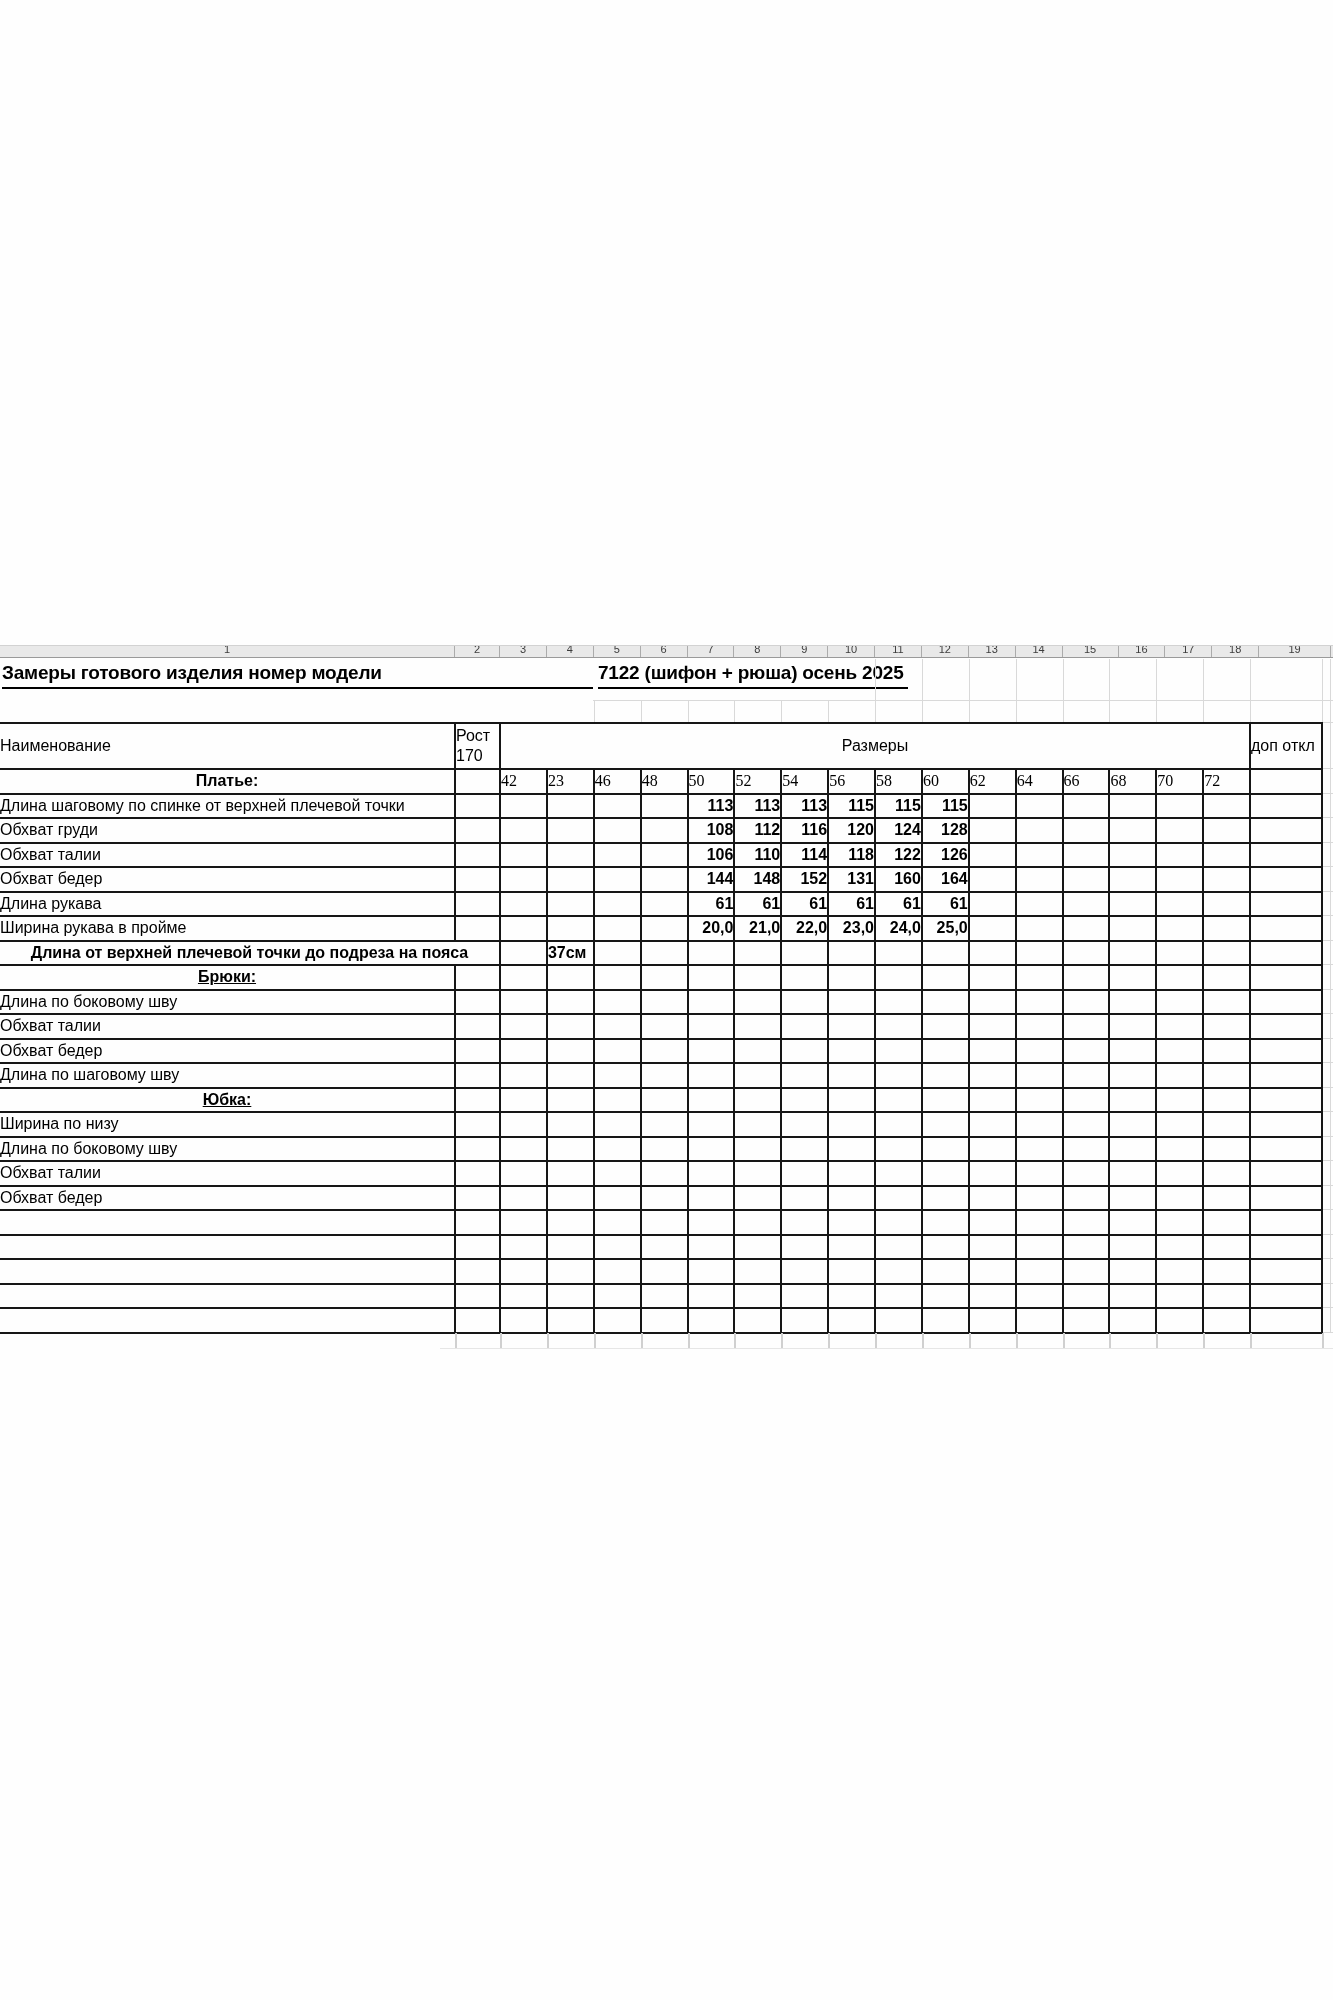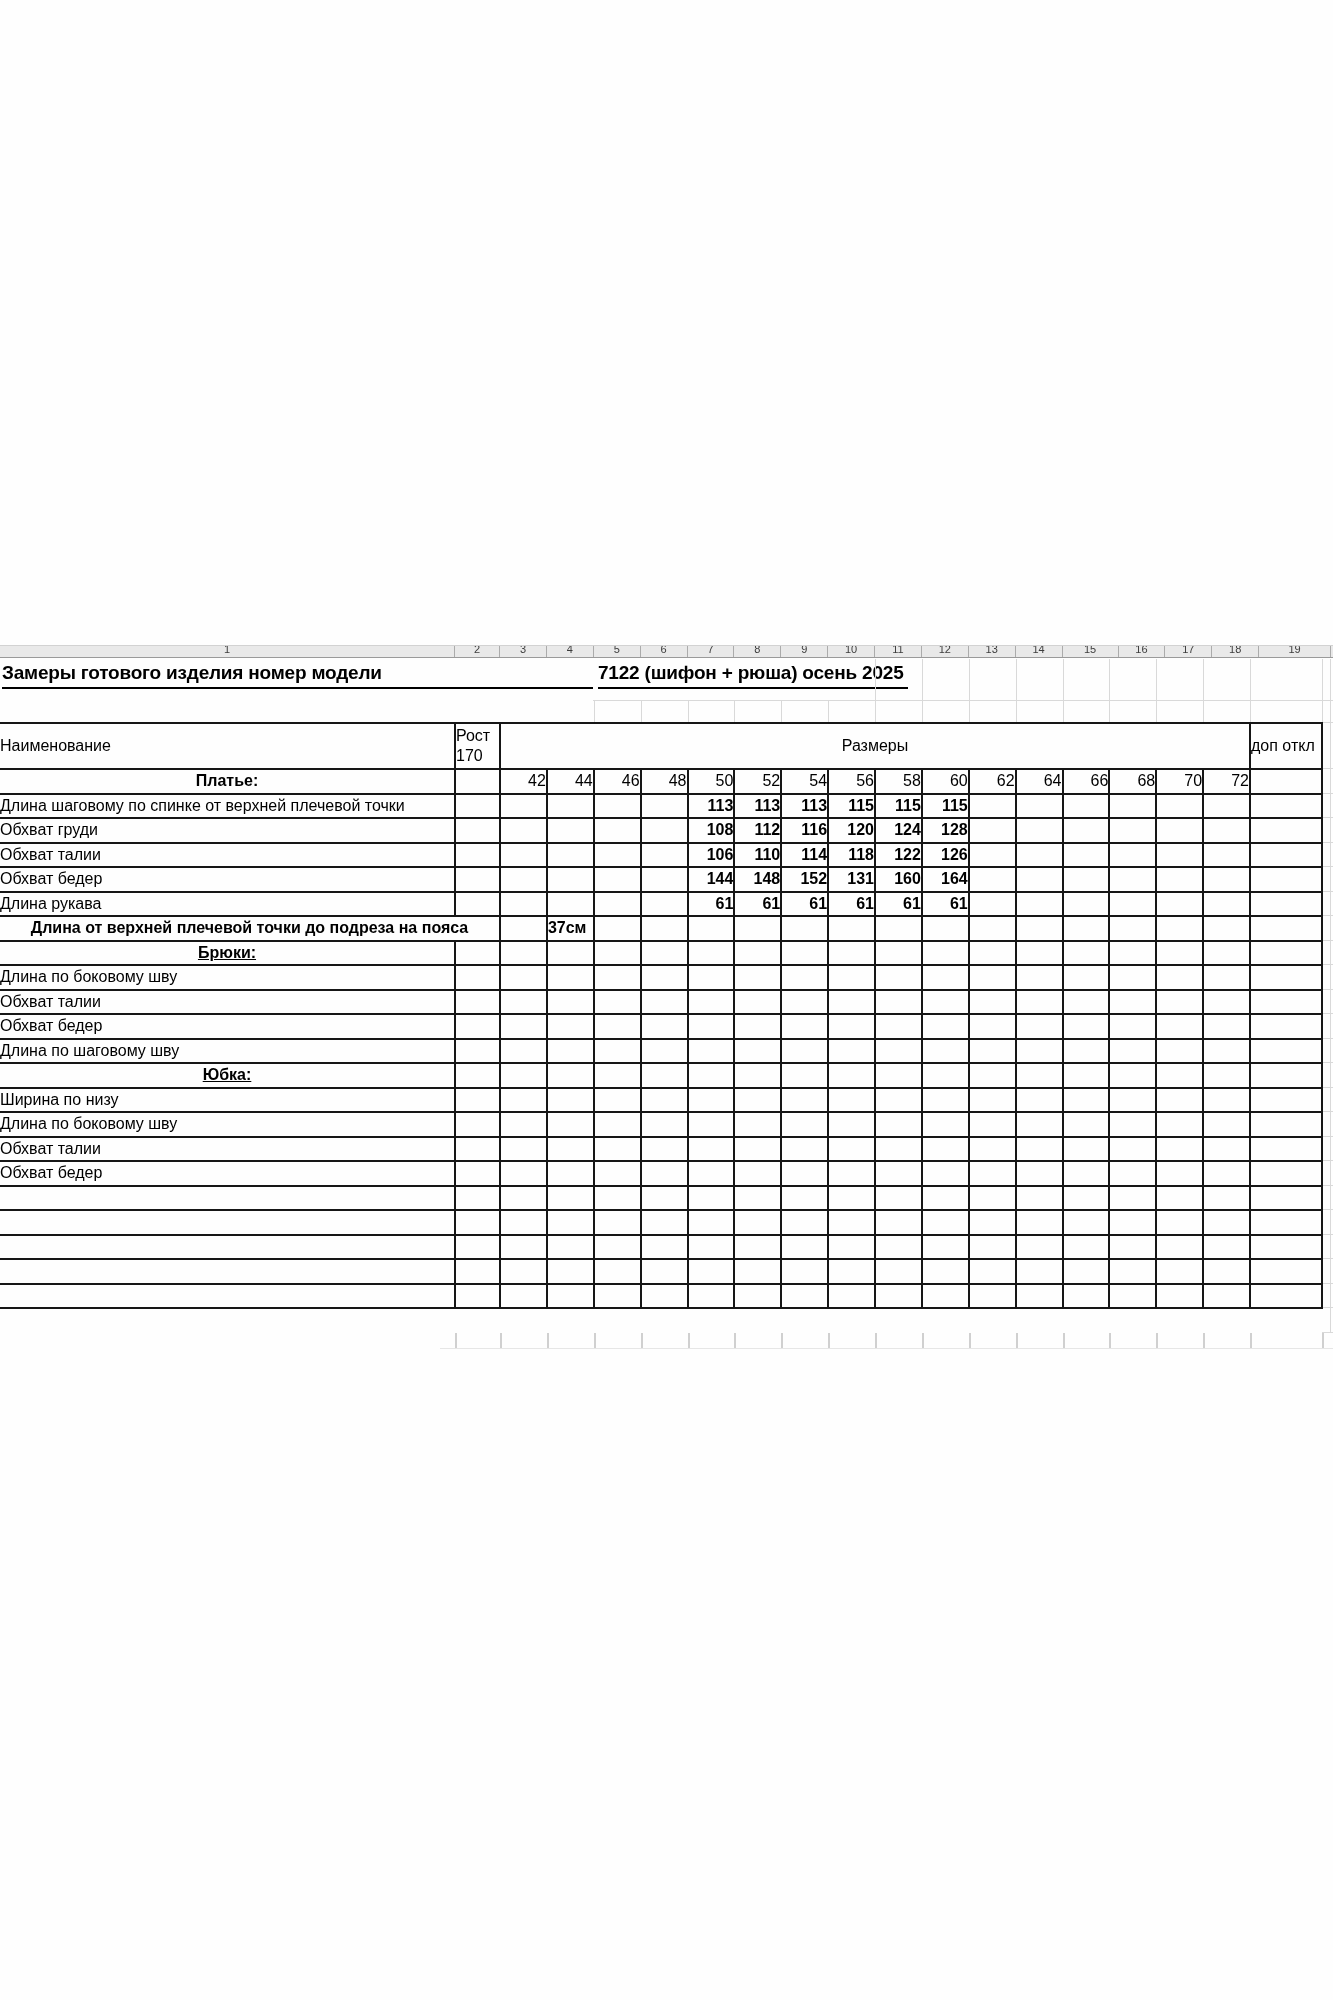--- a/index.html
+++ b/index.html
@@ -47,21 +47,21 @@
   table.grid tr.hdr{height:46px;}
   table.grid td:first-child{border-left:none;}
   td.lbl{text-align:left;padding-left:3px;}
   td.lbl-bold{text-align:center;padding-left:3px;font-weight:bold;}
   td.section-lbl{text-align:center;font-weight:bold;}
   td.section-lbl.und span{text-decoration:underline;}
   td.hdr-name{vertical-align:bottom;padding-left:3px;padding-bottom:2px;font-size:15px;}
   td.rost{font-size:15px;line-height:19px;padding-left:3px;vertical-align:middle;}
   td.razmery{text-align:center;font-size:16px;}
   td.dop-h{vertical-align:bottom;font-size:16px;padding-left:4px;padding-bottom:2px;}
-  td.size-h{text-align:right;padding-right:4px;}
+  td.size-h{padding-right:4px;font-family:Liberation Serif, serif;}
   td.val{text-align:right;padding-right:4px;font-weight:bold;font-size:15px;}
   td.note{text-align:left;padding-left:3px;font-weight:bold;font-size:15px;}
 </style>
 </head>
 <body>
 
 <div class="sheet">
 
   <div class="band" id="band">
       <div class="band-cell" style="width:455px">
@@ -209,21 +209,21 @@
         <tr class="hdr">
   <td class="hdr-name">Наименование</td>
   <td class="rost">Рост<br>170</td>
   <td class="razmery" colspan="16">Размеры</td>
   <td class="dop-h">доп откл</td>
 </tr>
         <tr>
           <td class="section-lbl">Платье:</td>
       <td></td>
           <td class="size-h">42</td>
-          <td class="size-h">44</td>
+          <td class="size-h">23</td>
           <td class="size-h">46</td>
           <td class="size-h">48</td>
           <td class="size-h">50</td>
           <td class="size-h">52</td>
           <td class="size-h">54</td>
           <td class="size-h">56</td>
           <td class="size-h">58</td>
           <td class="size-h">60</td>
           <td class="size-h">62</td>
           <td class="size-h">64</td>
@@ -323,20 +323,41 @@
           <td></td>
           <td></td>
           <td></td>
           <td></td>
           <td class="val">61</td>
           <td class="val">61</td>
           <td class="val">61</td>
           <td class="val">61</td>
           <td class="val">61</td>
           <td class="val">61</td>
+          <td></td>
+          <td></td>
+          <td></td>
+          <td></td>
+          <td></td>
+          <td></td>
+          <td></td>
+        </tr>
+        <tr>
+          <td class="lbl">Ширина рукава в пройме</td>
+      <td></td>
+          <td></td>
+          <td></td>
+          <td></td>
+          <td></td>
+          <td class="val">20,0</td>
+          <td class="val">21,0</td>
+          <td class="val">22,0</td>
+          <td class="val">23,0</td>
+          <td class="val">24,0</td>
+          <td class="val">25,0</td>
           <td></td>
           <td></td>
           <td></td>
           <td></td>
           <td></td>
           <td></td>
           <td></td>
         </tr>
         <tr>
           <td class="lbl-bold" colspan="2">Длина от верхней плечевой точки до подреза на пояса</td>

